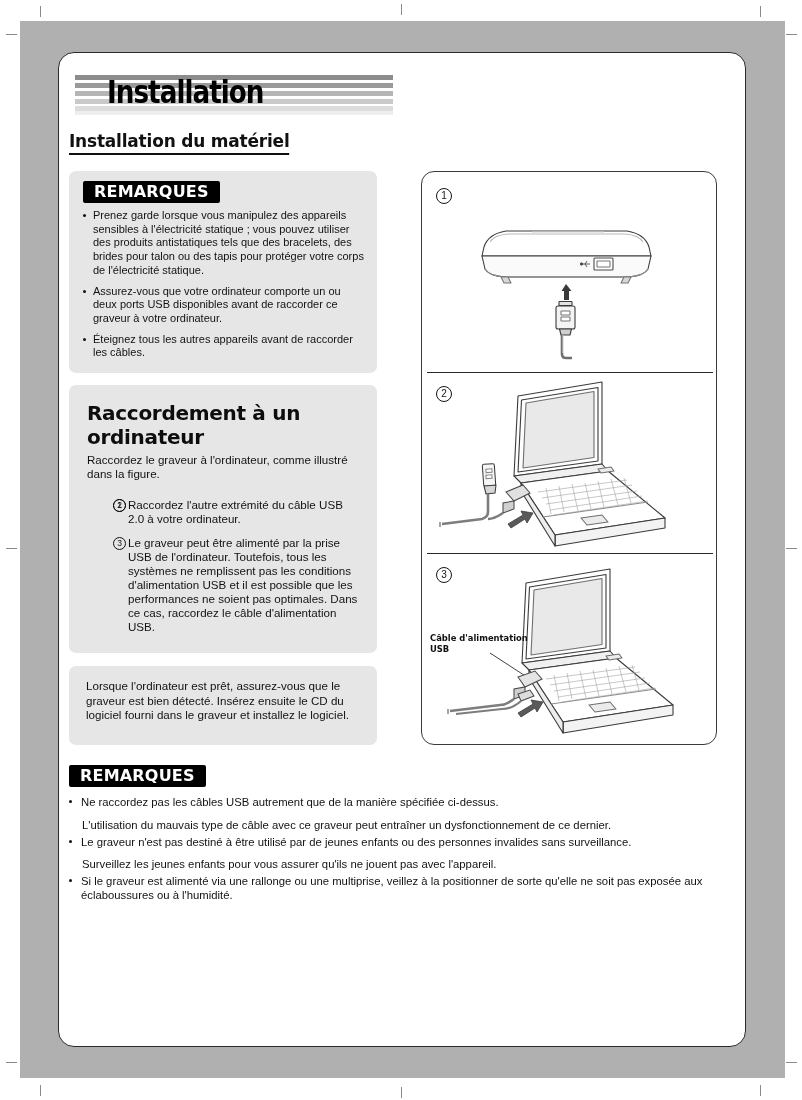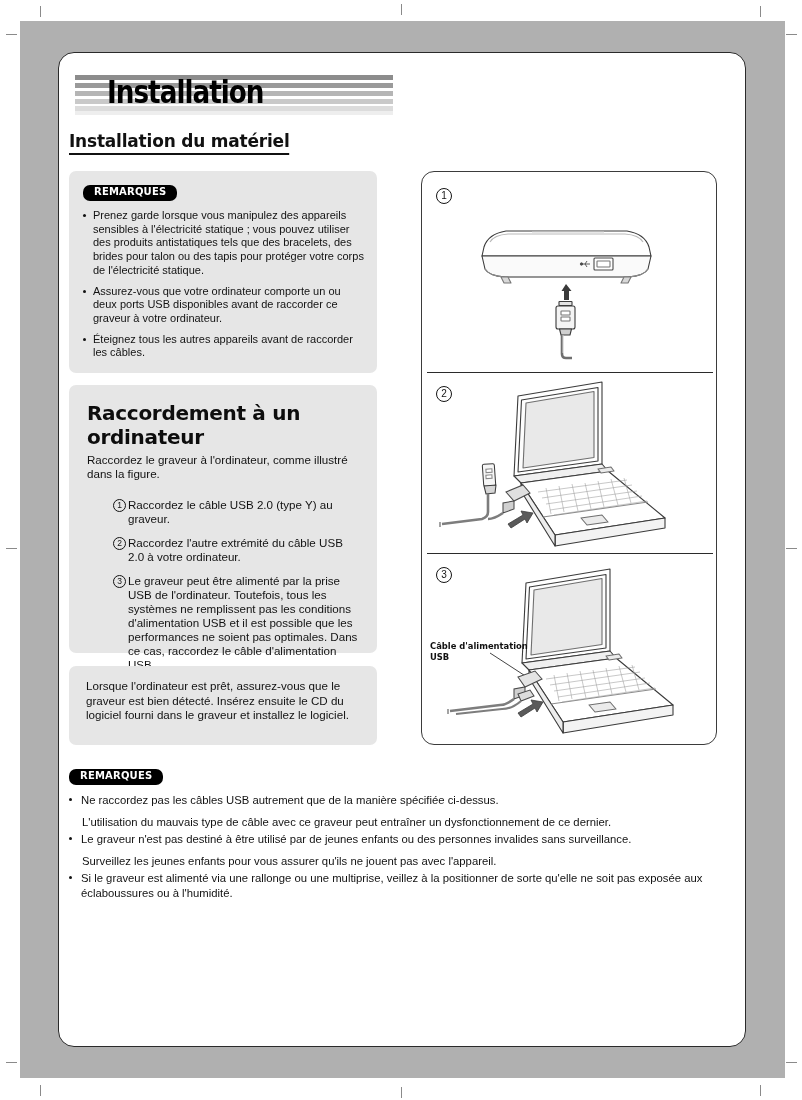--- a/index.html
+++ b/index.html
@@ -112,23 +112,23 @@
     background: #e6e6e6;
     border-radius: 7px;
     box-sizing: border-box;
   }
 
   
   .remarques-pill {
     display: inline-block;
     background: #000000;
     color: #ffffff;
-    border-radius: 7px;
+    border-radius: 2px;
     font-family: "DejaVu Sans", sans-serif;
-    font-size: 10px;
+    font-size: 16px;
     font-weight: bold;
     letter-spacing: 0.2px;
     padding: 2.5px 11px 3px 11px;
     line-height: 1.05;
     white-space: nowrap;
   }
   .remarques-pill-wrap {
     position: absolute;
     left: 14px;
     top: 10px;
@@ -327,21 +327,20 @@
       </li>
     </ul>
   </div>
 
   <div class="gbox" style="left:10px; top:332px; width:308px; height:268px; padding:16px 18px;">
     <h2 class="connect-title">Raccordement à un ordinateur</h2>
     <div class="connect-intro">Raccordez le graveur à l'ordinateur, comme illustré dans la figure.</div>
     <ol class="numsteps">
       <li>
         <span class="circnum">1</span>
-        <span>Raccordez le câble USB 2.0 (type Y) au graveur.</span>
       </li>
       <li>
         <span class="circnum">2</span>
         <span>Raccordez l'autre extrémité du câble USB 2.0 à votre ordinateur.</span>
       </li>
       <li>
         <span class="circnum">3</span>
         <span>Le graveur peut être alimenté par la prise USB de l'ordinateur. Toutefois, tous les systèmes ne remplissent pas les conditions d'alimentation USB et il est possible que les performances ne soient pas optimales. Dans ce cas, raccordez le câble d'alimentation USB.</span>
       </li>
     </ol>
@@ -482,21 +481,21 @@
         </g>
 
         <g fill="#5a5a5a" stroke="#3b3b3b" stroke-width="0.8">
           <path d="M86 152 L101 143 L99 139 L111 141 L105 151 L103 147 L89 156 Z"></path>
         </g>
       </svg>
     </div>
 
     <div class="illus-cell" style="height:190px;">
       <div class="cellnum" style="left:14px; top:14px;">3</div>
-      <div class="cable-label" style="left:8px; top:80px;margin-top:8px;">Câble d'alimentation
+      <div class="cable-label" style="left:8px; top:80px;">Câble d'alimentation
 USB</div>
       <svg width="294" height="190" viewBox="0 0 294 190">
         <g fill="none" stroke="#3b3b3b" stroke-width="1.1" stroke-linejoin="round">
 
           <path d="M100 110 L104 30 L188 16 L188 98 Z" fill="#ffffff"></path>
           <path d="M104 106 L107.5 34 L184 21.5 L184 95 Z" fill="#fdfdfd"></path>
 
           <path d="M109 102 L112 37 L180 25.5 L180 91.5 Z" fill="#e9e9e9" stroke="#6f6f6f"></path>
 
           <path d="M100 110 L188 98 L194 105 L107 117 Z" fill="#f0f0f0"></path>

